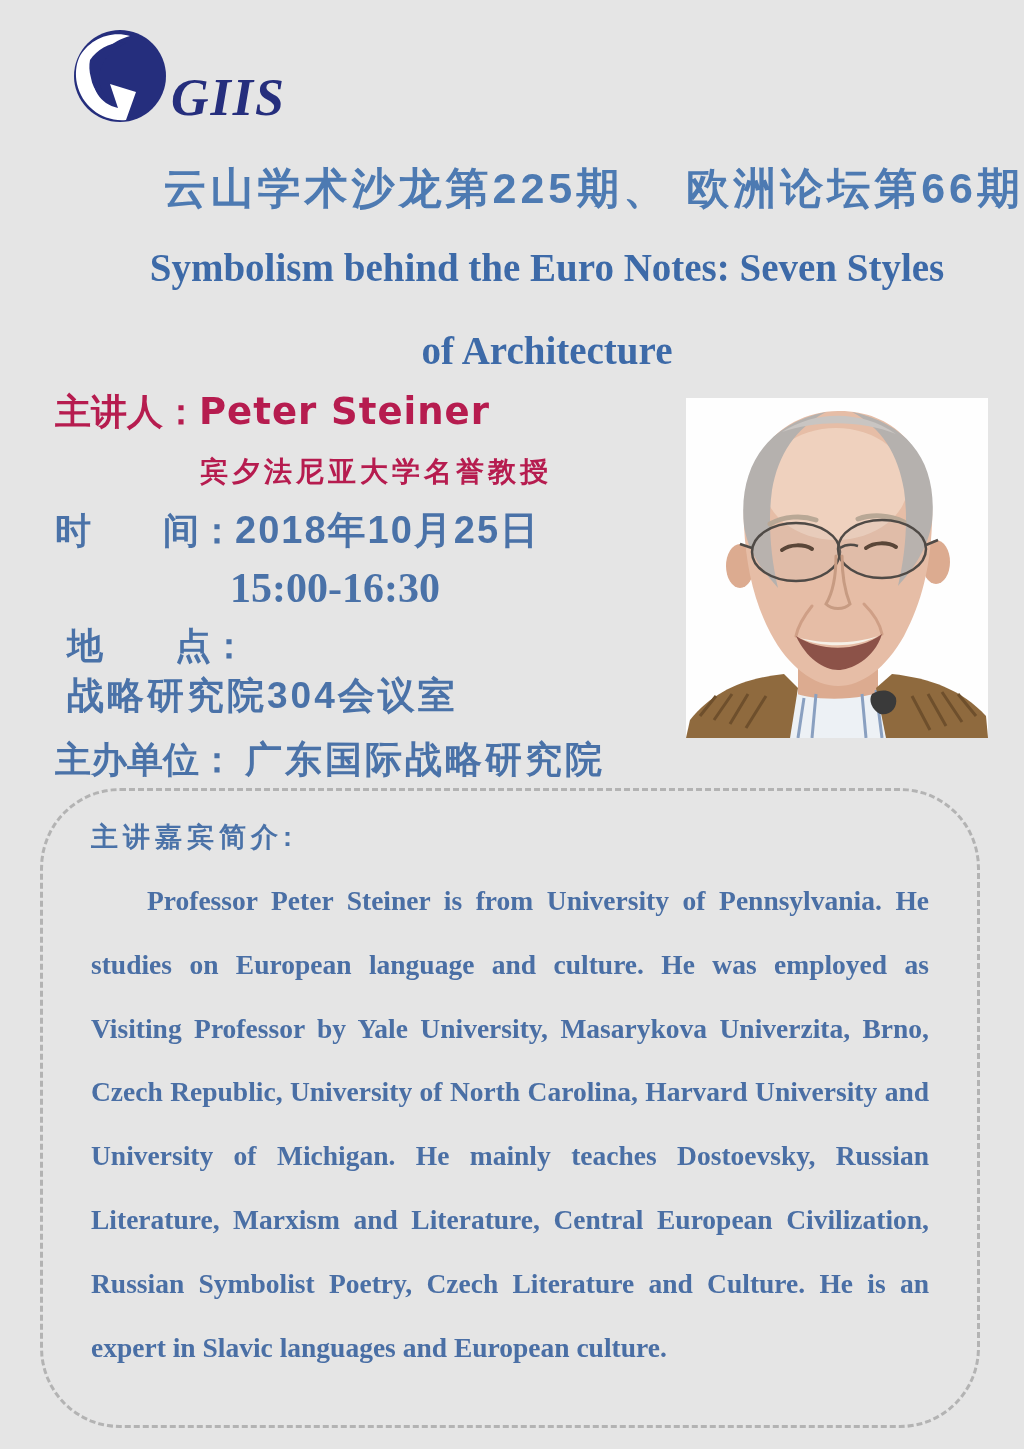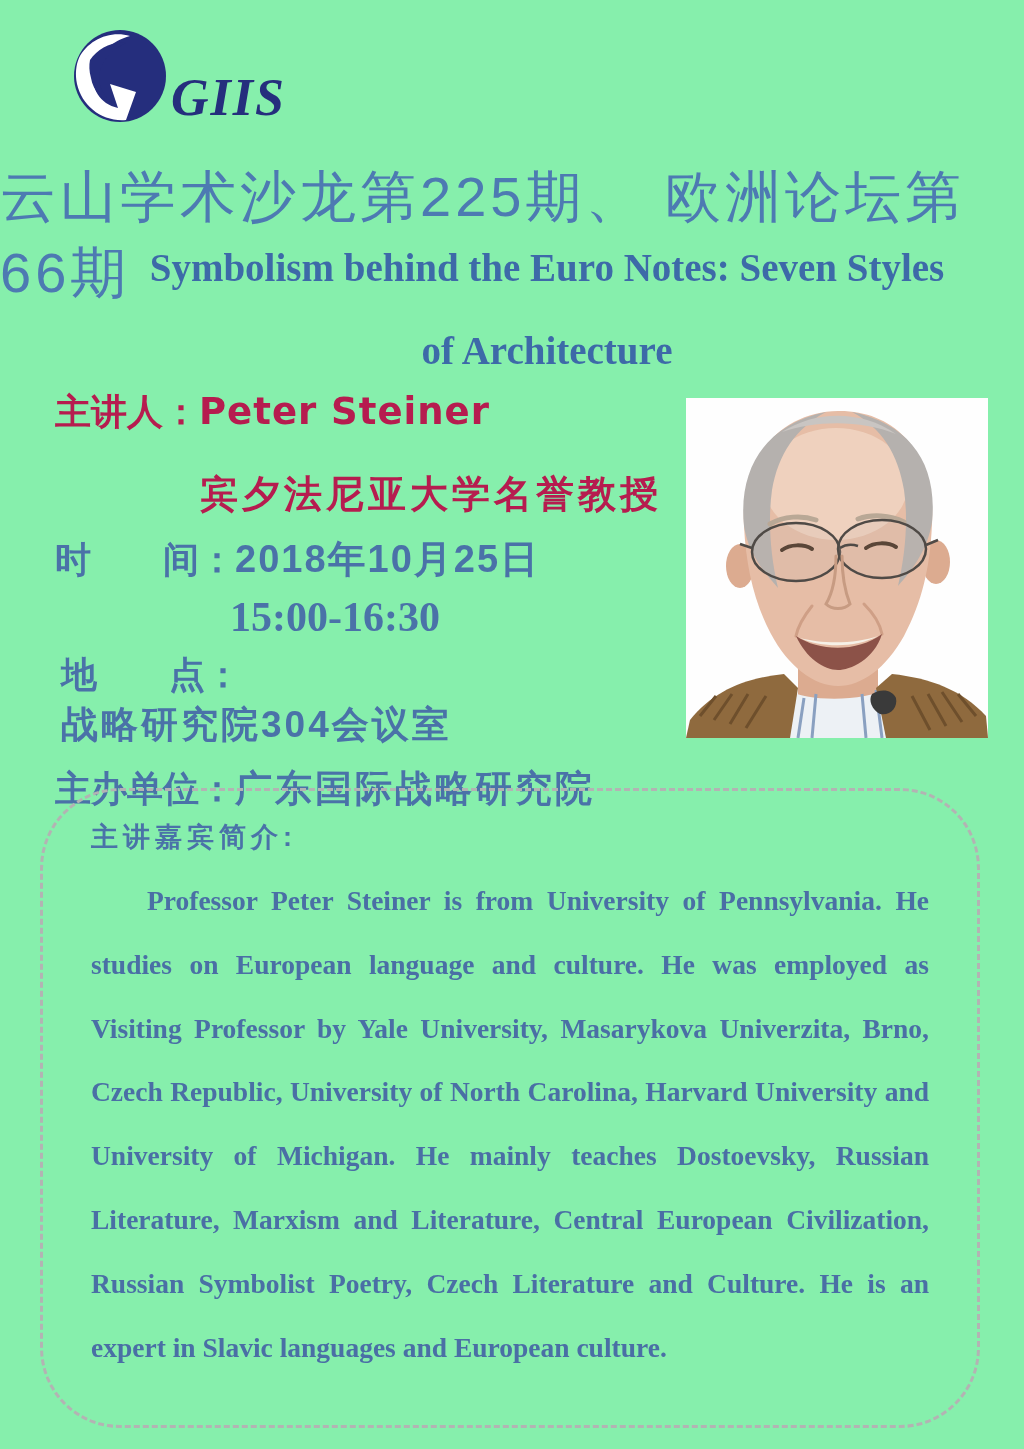--- a/index.html
+++ b/index.html
@@ -1,21 +1,21 @@
 <!DOCTYPE html>
 <html><head>
 <meta charset="utf-8">
 <style>
   * { margin: 0; padding: 0; box-sizing: border-box; }
   html, body { background: #ffffff; }
   .page {
     position: relative;
     width: 1024px;
     height: 1449px;
-    background: #86efac;
+    background: #e5e5e5;
     overflow: hidden;
     font-family: "Liberation Sans", sans-serif;
   }
 
   
   .logo {
     position: absolute;
     left: 60px;
     top: 28px;
     display: flex;
@@ -33,23 +33,23 @@
     padding-bottom: 4px;
     line-height: 1;
   }
 
   
   .series-title {
     position: absolute;
     top: 160px;
     left: 0;
     width: 100%;
-    text-align: left;
-    font-weight: normal;
-    font-size: 56px;
+    text-align: right;
+    font-weight: bold;
+    font-size: 43px;
     letter-spacing: 4px;
     color: #4d7ab2;
   }
   .main-title {
     position: absolute;
     top: 246px;
     left: 0;
     width: 100%;
     text-align: center;
     font-family: "Liberation Serif", serif;
@@ -73,38 +73,38 @@
   .red { color: #b61c4f; }
   .blue { color: #4a72a8; }
   .row-speaker { font-size: 36px; }
   .speaker-name {
     font-family: "DejaVu Sans", sans-serif;
     font-weight: 600;
     font-size: 37px;
     letter-spacing: 1px;
   }
   .row-affiliation {
-    margin-top: 32px;
+    margin-top: 16px;
     margin-left: 145px;
-    font-size: 38px;
+    font-size: 28px;
     letter-spacing: 4px;
   }
   .row-time { margin-top: 14px; font-size: 36px; }
   .time-date { font-size: 38px; letter-spacing: 2px; }
   .row-timerange {
     margin-top: 8px;
     margin-left: 175px;
     font-family: "Liberation Serif", serif;
     font-weight: bold;
     font-size: 42px;
   }
   .row-location { margin-top: 10px; font-size: 36px; flex-direction: column; }
-  .loc-value { font-size: 37px; margin-left: 6px; letter-spacing: 3px; text-align: right; }
+  .loc-value { font-size: 37px; margin-left: 12px; letter-spacing: 3px; text-align: right; }
   .row-organizer { margin-top: 14px; font-size: 36px; }
-  .org-value { font-size: 37px; letter-spacing: 3px; }
+  .org-value { font-size: 37px; margin-left: 10px; letter-spacing: 3px; }
 
   
   .photo {
     position: absolute;
     left: 686px;
     top: 398px;
     width: 302px;
     height: 340px;
   }
   .photo svg { display: block; width: 100%; height: 100%; }

